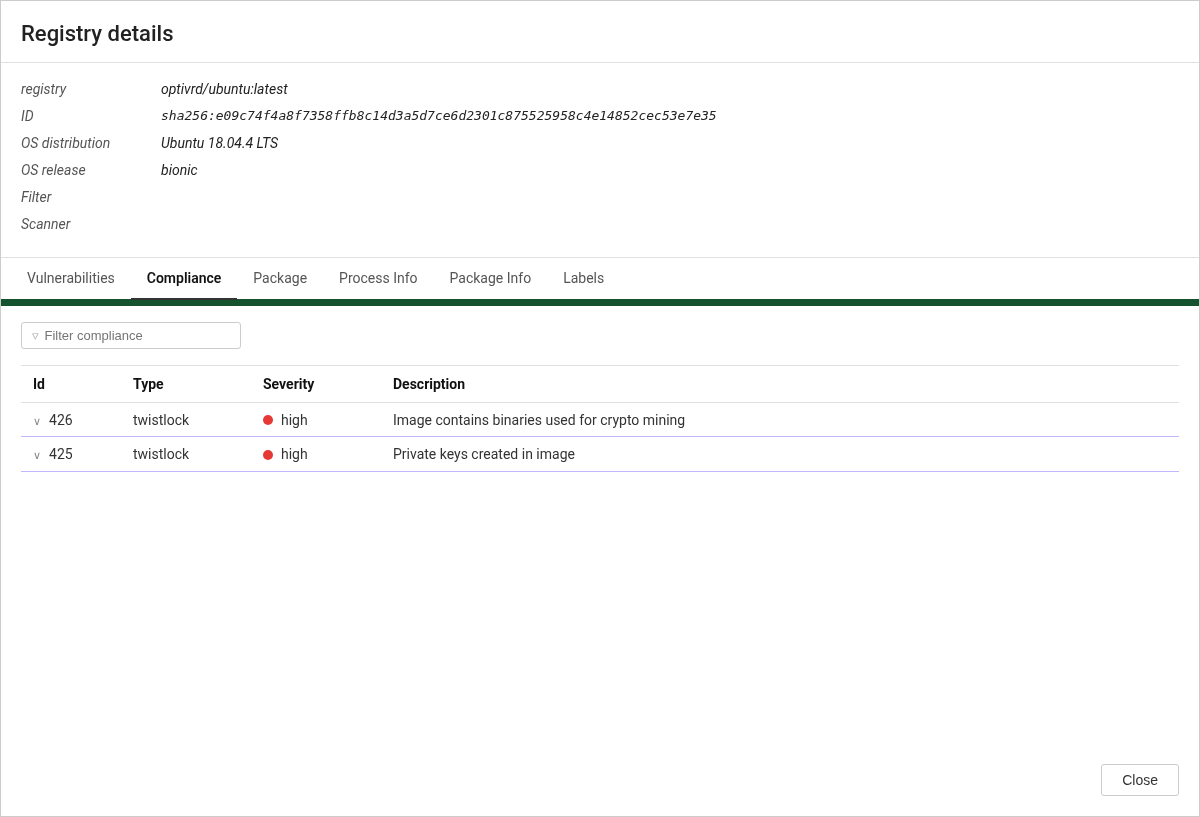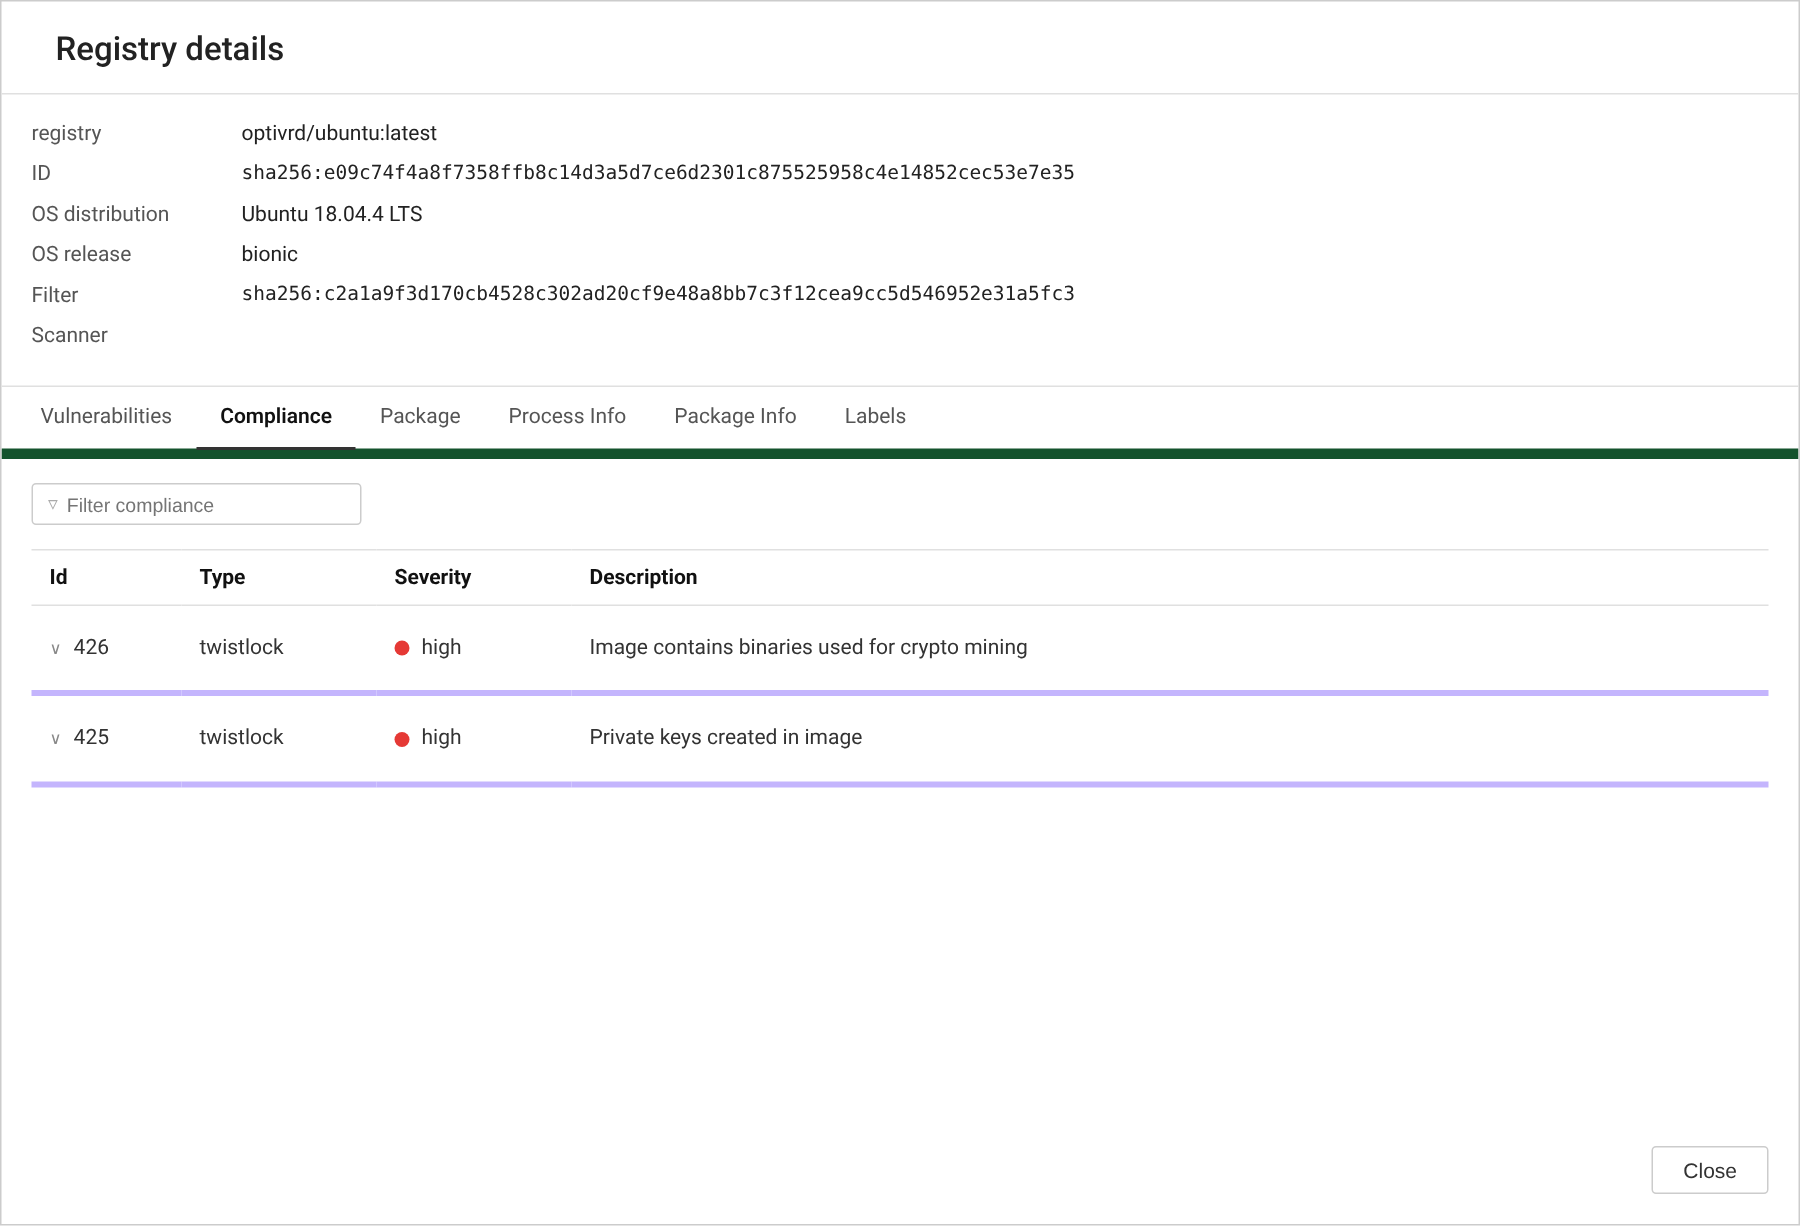--- a/index.html
+++ b/index.html
@@ -10,34 +10,35 @@
       background: #fff;
       width: 1200px;
       min-height: 817px;
       border: 1px solid #ccc;
       position: relative;
     }
 
     .page-title {
       font-size: 22px;
       font-weight: 500;
-      padding: 20px 20px 16px 36px;
+      padding: 20px 20px 16px 20px;
       border-bottom: 1px solid #e0e0e0;
       color: #222;
     }
 
     .registry-info {
       padding: 16px 20px;
       border-bottom: 1px solid #e0e0e0;
     }
 
     .info-row {
       display: flex;
       margin-bottom: 6px;
       line-height: 1.5;
+      font-style: italic;
     }
 
     .info-label {
       width: 140px;
       color: #555;
       flex-shrink: 0;
     }
 
     .info-value {
       color: #222;
@@ -119,22 +120,22 @@
 
     .table th {
       text-align: left;
       padding: 10px 12px;
       font-weight: 700;
       font-size: 14px;
       color: #111;
     }
 
     .table td {
-      padding: 20px 12px;
-      border-bottom: 4px solid #c4b5fd;
+      padding: 8px 12px;
+      border-bottom: 1px solid #c4b5fd;
       font-size: 14px;
       vertical-align: middle;
     }
 
     .col-id { width: 100px; }
     .col-type { width: 130px; }
     .col-severity { width: 130px; }
     .col-description { }
 
     .chevron {
@@ -192,21 +193,20 @@
     <div class="info-row">
       <span class="info-label">OS distribution</span>
       <span class="info-value normal">Ubuntu 18.04.4 LTS</span>
     </div>
     <div class="info-row">
       <span class="info-label">OS release</span>
       <span class="info-value normal">bionic</span>
     </div>
     <div class="info-row">
       <span class="info-label">Filter</span>
-      <span class="info-value">sha256:c2a1a9f3d170cb4528c302ad20cf9e48a8bb7c3f12cea9cc5d546952e31a5fc3</span>
     </div>
     <div class="info-row">
       <span class="info-label">Scanner</span>
       <span class="info-value normal"></span>
     </div>
   </div>
 
 <div class="tabs" id="tabs-bar">
     <div class="tab">Vulnerabilities</div>
     <div class="tab active">Compliance</div>

